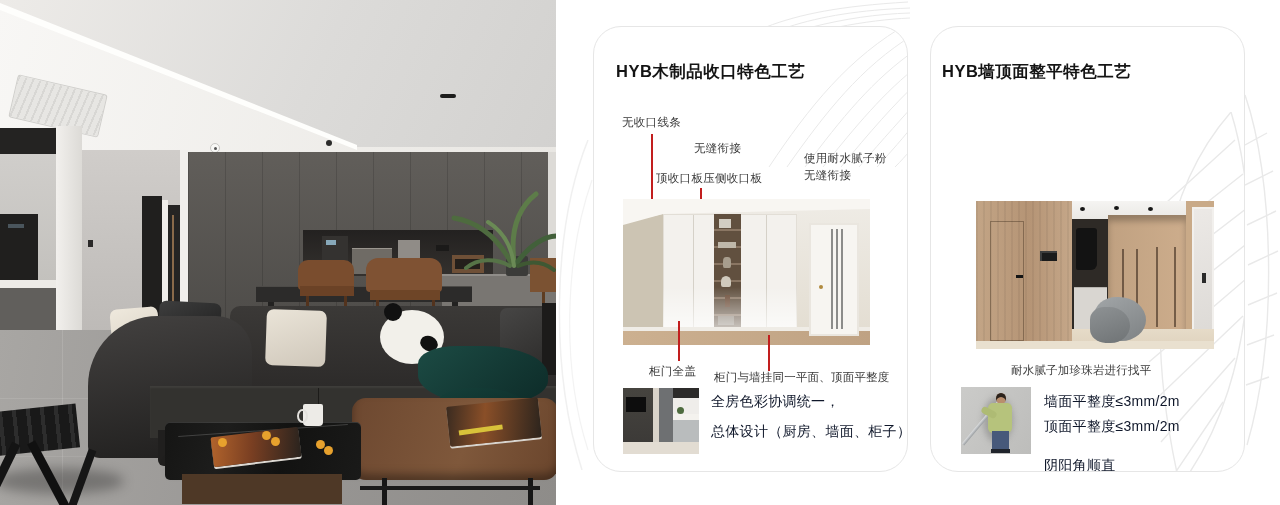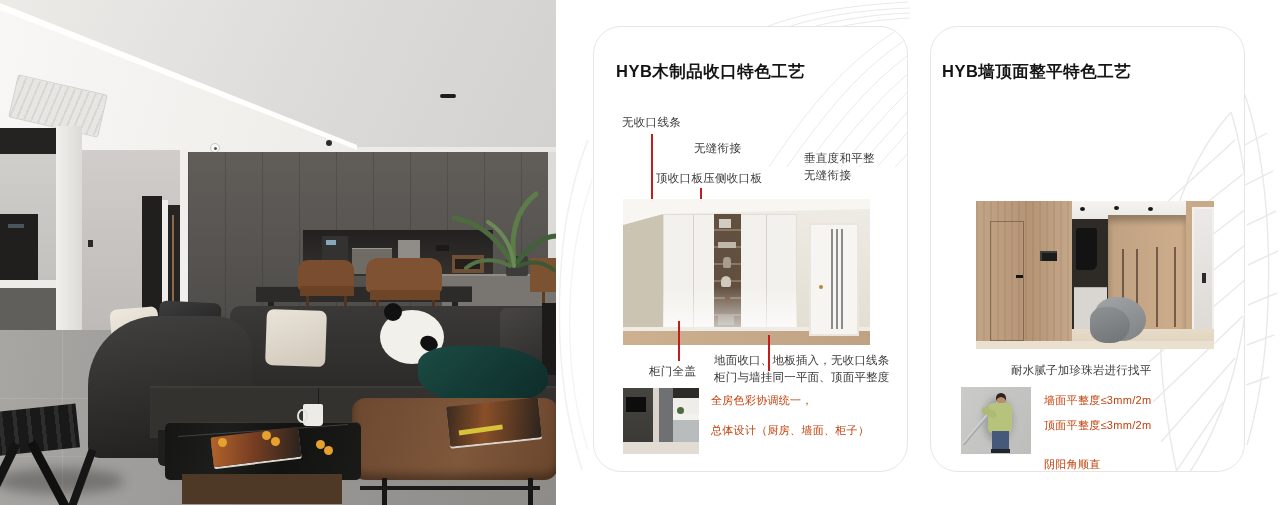--- a/index.html
+++ b/index.html
@@ -133,21 +133,21 @@
   
   .card { position:absolute; top:26px; width:315px; height:446px; background:#fff;
     border:1px solid #e6e6e6; border-radius:28px; overflow:hidden; }
   .card1 { left:593px;padding-left:44px; } .card2 { left:930px; }
   .card .content { position:absolute; inset:0; z-index:3; }
   .card .deco { position:absolute; z-index:1; }
   .title { position:absolute; font-size:16.5px; font-weight:bold; color:#141414; letter-spacing:.5px; white-space:nowrap; }
   .lbl { position:absolute; font-size:11.5px; color:#3a3a3a; white-space:nowrap; letter-spacing:.3px; }
   .rline { position:absolute; width:2px; background:#c21e1e; }
   .cap { position:absolute; font-size:11.5px; color:#3a3a3a; white-space:nowrap; letter-spacing:.2px; }
-  .body-t { position:absolute; font-size:11px; color:#c2410c; white-space:nowrap; letter-spacing:.3px; }
+  .body-t { position:absolute; font-size:14px; color:#0f172a; white-space:nowrap; letter-spacing:.3px; }
   .para { position:absolute; font-size:12.5px; color:#333; line-height:18px; letter-spacing:.2px; white-space:pre-line; }
 
   
   .fig1 { position:absolute; left:29px; top:172px; width:247px; height:146px; overflow:hidden;
     background:linear-gradient(#efece6,#e2dcd0); }
   .f1-ceil { left:0; top:0; width:247px; height:26px; clip-path:polygon(0 0,247px 0,247px 10px,40px 15px,0 26px); background:#f8f6f2; }
   .f1-lwall { left:0; top:0; width:40px; height:146px; clip-path:polygon(0 24px,40px 15px,40px 132px,0 146px); background:#ccc4b3; }
   .f1-cab { left:40px; top:15px; width:134px; height:123px; background:#f3f1ed; box-shadow:inset 0 0 0 1px #e2ded6; }
   .f1-s1 { left:70px; top:16px; width:1px; height:121px; background:#d5d1c8; }
   .f1-s2 { left:143px; top:16px; width:1px; height:121px; background:#d5d1c8; }
@@ -366,21 +366,21 @@
       <div class="title" style="left:22px;top:34px;">HYB木制品收口特色工艺</div>
 
       <div class="lbl" style="left:28px;top:88px;">无收口线条</div>
       <div class="rline" style="left:57px;top:107px;height:106px;"></div>
 
       <div class="lbl" style="left:100px;top:114px;">无缝衔接</div>
 
       <div class="lbl" style="left:62px;top:144px;">顶收口板压侧收口板</div>
       <div class="rline" style="left:106px;top:161px;height:37px;"></div>
 
-      <div class="lbl" style="left:210px;top:124px;">垂直度和平整</div>
+      <div class="lbl" style="left:210px;top:124px;">使用耐水腻子粉</div>
       <div class="lbl" style="left:210px;top:141px;text-align:right;">无缝衔接</div>
 
       <div class="fig1">
         <div class="abs f1-lwall"></div>
         <div class="abs f1-ceil"></div>
         <div class="abs f1-cab"></div>
         <div class="abs f1-s1"></div>
         <div class="abs f1-s2"></div>
         <div class="abs f1-shelf"></div>
         <div class="abs f1-i1"></div>
@@ -396,21 +396,20 @@
         <div class="abs f1-st" style="left:208px;top:30px;height:100px;"></div>
         <div class="abs f1-st" style="left:213px;top:30px;height:100px;"></div>
         <div class="abs f1-st" style="left:218px;top:30px;height:100px;"></div>
         <div class="abs f1-knob"></div>
       </div>
 
       <div class="rline" style="left:84px;top:294px;height:40px;"></div>
       <div class="rline" style="left:174px;top:308px;height:36px;"></div>
 
       <div class="lbl" style="left:55px;top:337px;">柜门全盖</div>
-      <div class="cap" style="left:120px;top:326px;">地面收口、地板插入，无收口线条</div>
       <div class="cap" style="left:120px;top:343px;">柜门与墙挂同一平面、顶面平整度</div>
 
       <div class="sp1">
         <div class="abs sp1-wall"></div>
         <div class="abs sp1-tv"></div>
         <div class="abs sp1-col"></div>
         <div class="abs sp1-up"></div>
         <div class="abs sp1-cab"></div>
         <div class="abs sp1-cnt"></div>
         <div class="abs sp1-pl"></div>

